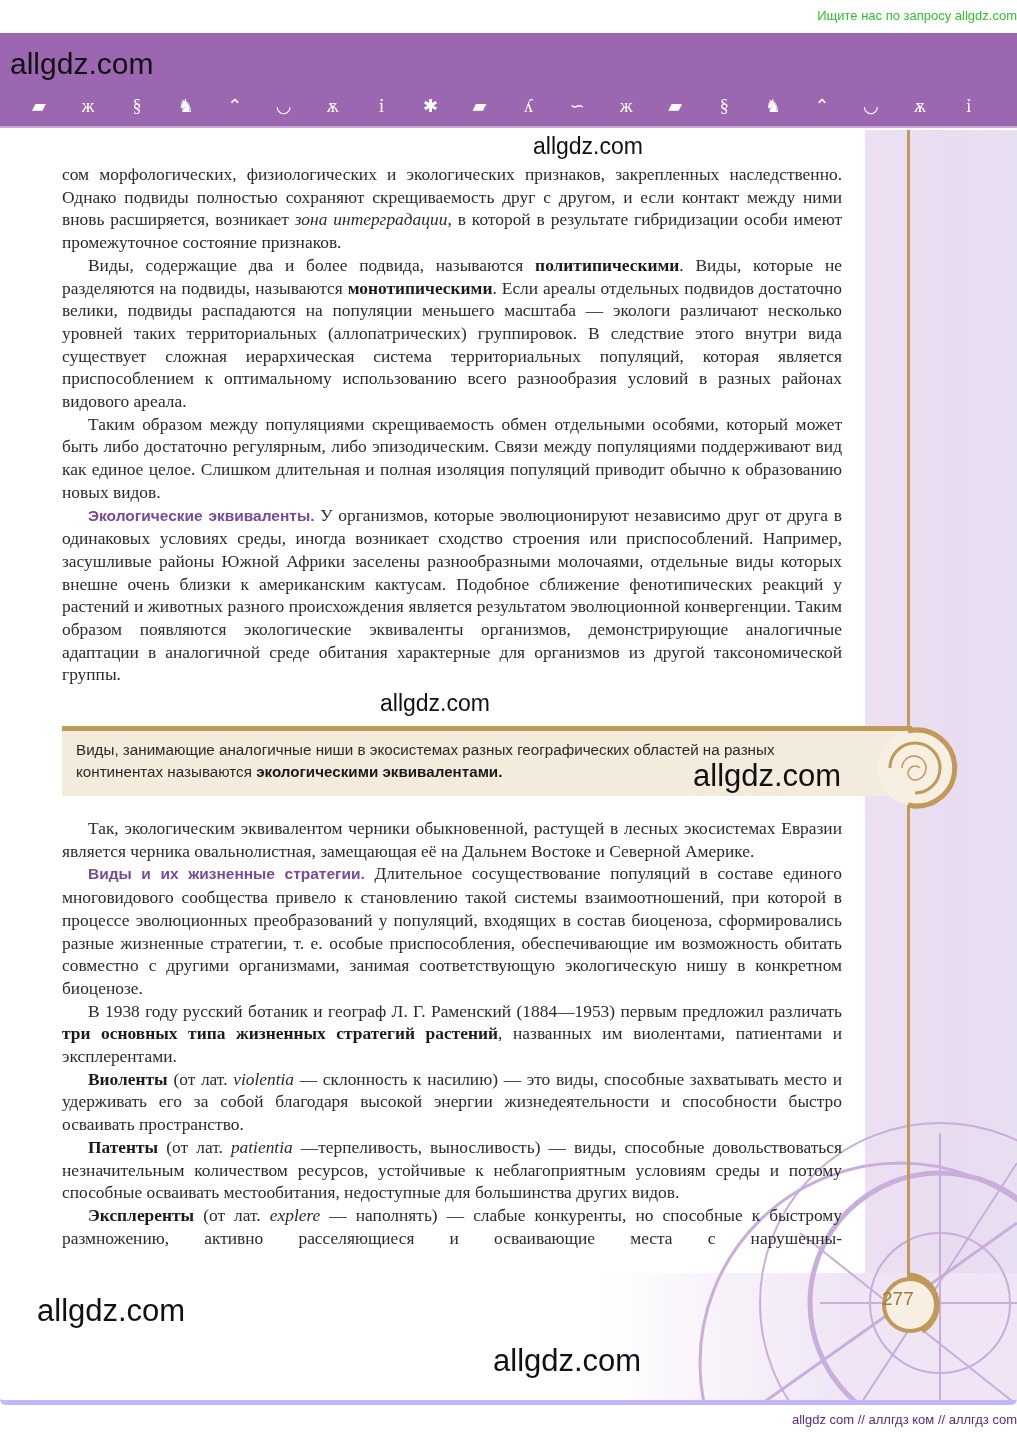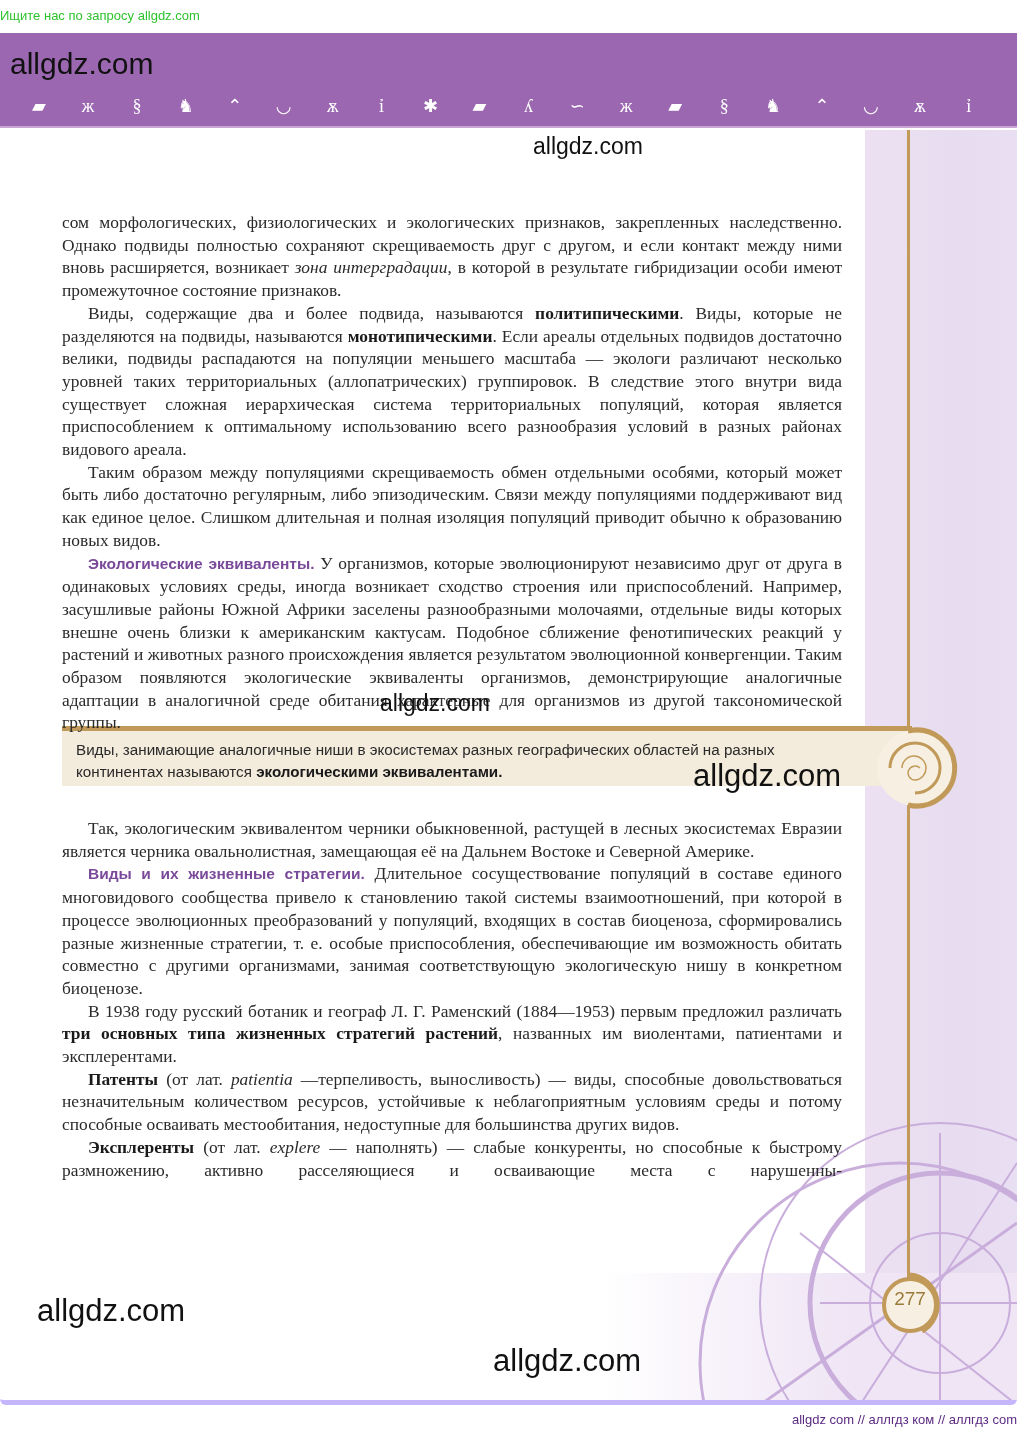--- a/index.html
+++ b/index.html
@@ -1,21 +1,21 @@
 <!DOCTYPE html>
 <html><head>
 <meta charset="utf-8">
 <style>
   * { box-sizing: border-box; margin: 0; padding: 0; }
   html, body { width: 1017px; height: 1440px; background: #ffffff; overflow: hidden; }
   body { position: relative; font-family: "Liberation Serif", "DejaVu Serif", serif; color: #2a2a2a; }
 
   .top-banner {
     position: absolute; top: 0; left: 0; width: 1017px; height: 32px;
-    text-align: left; font-family: "Liberation Sans", sans-serif;
+    text-align: right; font-family: "Liberation Sans", sans-serif;
     font-size: 13px; line-height: 32px; color: #2ec22e;
   }
 
   .page {
     position: absolute; top: 33px; left: 0; width: 1017px; height: 1372px;
     background: #ffffff; border-bottom: 5px solid #c4b5fd; border-radius: 0 0 6px 6px;
     overflow: hidden;
   }
 
   .header-band {
@@ -43,27 +43,27 @@
   .bottom-fade {
     position: absolute; top: 1240px; left: 600px; width: 417px; height: 132px;
     background: linear-gradient(to right, rgba(255,255,255,0) 0%, #efe5f5 60%);
   }
 
   .text-col {
     position: absolute; left: 62px; top: 130px; width: 780px;
     font-size: 17.4px; line-height: 22.7px; text-align: justify; color: #2a2a2a;
   }
   .text-col p { text-indent: 26px; }
-  .text-col .noindent { text-indent: 0; margin-top: 48px; }
+  .text-col .noindent { text-indent: 0; }
   .run-head { font-family: "Liberation Sans", sans-serif; font-weight: bold; color: #7a4a9a; font-size: 15.5px; }
   b { font-weight: bold; color: #1a1a1a; }
   i { font-style: italic; }
 
   .definition-box {
-    position: absolute; left: 62px; top: 693px; width: 850px; height: 60px;
+    position: absolute; left: 62px; top: 693px; width: 850px; height: 70px;
     background: #f3ebdc; border-top: 5px solid #c19a5a;
   }
   .definition-text {
     position: absolute; left: 14px; top: 8px; width: 780px;
     font-family: "Liberation Sans", sans-serif; font-size: 15.2px; line-height: 22px; color: #2a2a2a;
   }
   .definition-text b { color: #1a1a1a; }
 
   .wm {
     position: absolute; font-family: "Liberation Sans", sans-serif; color: #111; white-space: nowrap;
@@ -136,33 +136,34 @@
     <circle cx="45" cy="45" r="38" fill="#f7f0e2"></circle>
     <path d="M38 8 A38 38 0 1 1 38 82" stroke="#c19a5a" stroke-width="5" fill="none"></path>
     <path d="M20 45 A25 25 0 1 1 45 70" stroke="#c19a5a" stroke-width="3" fill="none"></path>
     <path d="M32 45 A12 12 0 1 1 45 57 A7 7 0 1 1 50 45" stroke="#c19a5a" stroke-width="1.5" fill="none"></path>
   </svg>
 
   <svg style="left:882px;top:1238px;width:60px;height:64px;" viewBox="0 0 60 64">
     <circle cx="28" cy="34" r="26" fill="#f7f0e2" stroke="#c19a5a" stroke-width="4"></circle>
     <path d="M28 4 A30 30 0 0 1 40 60" stroke="#c19a5a" stroke-width="5" fill="none"></path>
   </svg>
-  <div style="position:absolute;left:882px;top:1255px;width:56px;text-align:center;font-family:'Liberation Sans',sans-serif;font-size:19px;color:#9a7a3a;">277</div>
+  <div style="position:absolute;left:882px;top:1255px;width:56px;text-align:left;font-family:'Liberation Sans',sans-serif;font-size:19px;color:#9a7a3a;">277</div>
 
   <div class="text-col" style="top:130px;">
     <p class="noindent"><span>сом морфологических, физиологических и экологических признаков, закрепленных наследственно. Однако подвиды полностью сохраняют скрещиваемость друг с другом, и если контакт между ними вновь расширяется, возникает </span><i>зона интерградации</i><span>, в которой в результате гибридизации особи имеют промежуточное состояние признаков.</span></p>
     <p><span>Виды, содержащие два и более подвида, называются </span><b>политипическими</b><span>. Виды, которые не разделяются на подвиды, называются </span><b>монотипическими</b><span>. Если ареалы отдельных подвидов достаточно велики, подвиды распадаются на популяции меньшего масштаба — экологи различают несколько уровней таких территориальных (аллопатрических) группировок. В следствие этого внутри вида существует сложная иерархическая система территориальных популяций, которая является приспособлением к оптимальному использованию всего разнообразия условий в разных районах видового ареала.</span></p>
     <p>Таким образом между популяциями скрещиваемость обмен отдельными особями, который может быть либо достаточно регулярным, либо эпизодическим. Связи между популяциями поддерживают вид как единое целое. Слишком длительная и полная изоляция популяций приводит обычно к образованию новых видов.</p>
     <p><span class="run-head">Экологические эквиваленты.</span><span> У организмов, которые эволюционируют независимо друг от друга в одинаковых условиях среды, иногда возникает сходство строения или приспособлений. Например, засушливые районы Южной Африки заселены разнообразными молочаями, отдельные виды которых внешне очень близки к американским кактусам. Подобное сближение фенотипических реакций у растений и животных разного происхождения является результатом эволюционной конвергенции. Таким образом появляются экологические эквиваленты организмов, демонстрирующие аналогичные адаптации в аналогичной среде обитания характерные для организмов из другой таксономической группы.</span></p>
   </div>
 
   <div class="text-col" style="top:784px;">
     <p>Так, экологическим эквивалентом черники обыкновенной, растущей в лесных экосистемах Евразии является черника овальнолистная, замещающая её на Дальнем Востоке и Северной Америке.</p>
     <p><span class="run-head">Виды и их жизненные стратегии.</span><span> Длительное сосуществование популяций в составе единого многовидового сообщества привело к становлению такой системы взаимоотношений, при которой в процессе эволюционных преобразований у популяций, входящих в состав биоценоза, сформировались разные жизненные стратегии, т. е. особые приспособления, обеспечивающие им возможность обитать совместно с другими организмами, занимая соответствующую экологическую нишу в конкретном биоценозе.</span></p>
     <p><span>В 1938 году русский ботаник и географ Л. Г. Раменский (1884—1953) первым предложил различать </span><b>три основных типа жизненных стратегий растений</b><span>, названных им виолентами, патиентами и эксплерентами.</span></p>
+    <p><b>Виоленты</b><span> (от лат. </span><i>violentia</i><span> — склонность к насилию) — это виды, способные захватывать место и удерживать его за собой благодаря высокой энергии жизнедеятельности и способности быстро осваивать пространство.</span></p>
     <p><b>Патенты</b><span> (от лат. </span><i>patientia</i><span> —терпеливость, выносливость) — виды, способные довольствоваться незначительным количеством ресурсов, устойчивые к неблагоприятным условиям среды и потому способные осваивать местообитания, недоступные для большинства других видов.</span></p>
     <p style="text-align-last:justify;"><b>Эксплеренты</b><span> (от лат. </span><i>explere</i><span> — наполнять) — слабые конкуренты, но способные к быстрому размножению, активно расселяющиеся и осваивающие места с нарушенны-</span></p>
   </div>
 
   <div class="wm" style="left:533px;top:100px;font-size:23px;">allgdz.com</div>
   <div class="wm" style="left:380px;top:657px;font-size:23px;">allgdz.com</div>
   <div class="wm" style="left:693px;top:725px;font-size:31px;">allgdz.com</div>
   <div class="wm" style="left:37px;top:1260px;font-size:31px;">allgdz.com</div>
   <div class="wm" style="left:493px;top:1310px;font-size:31px;">allgdz.com</div>
 </div>

